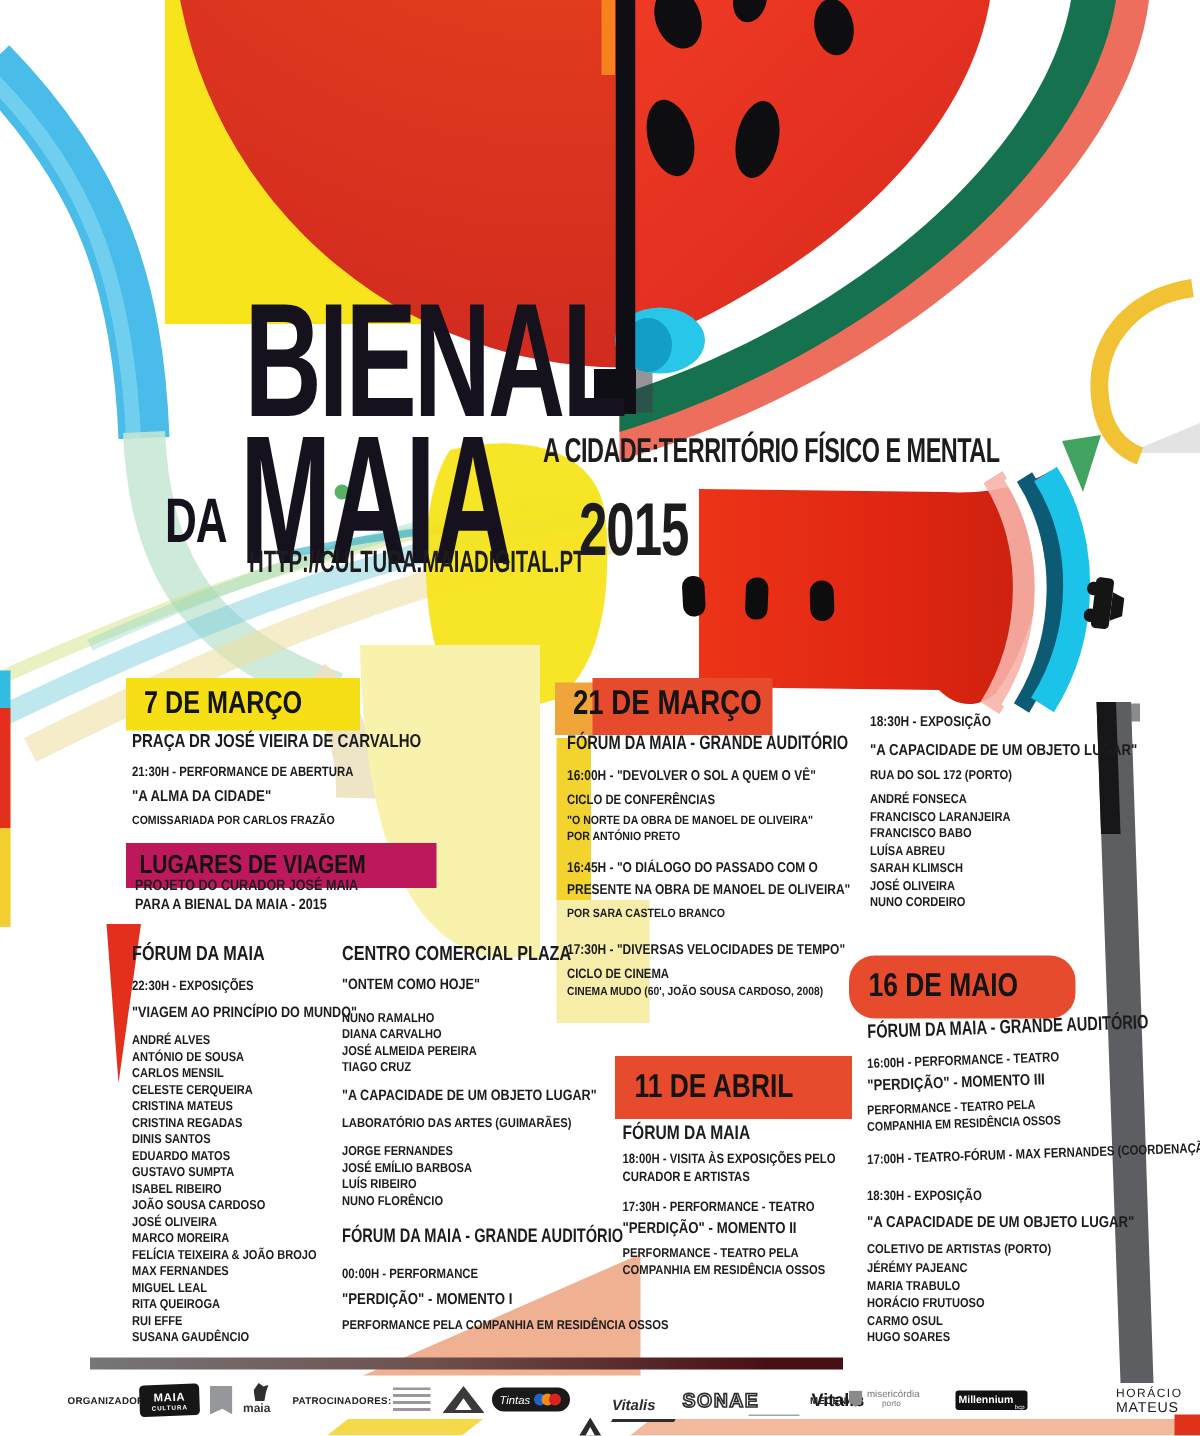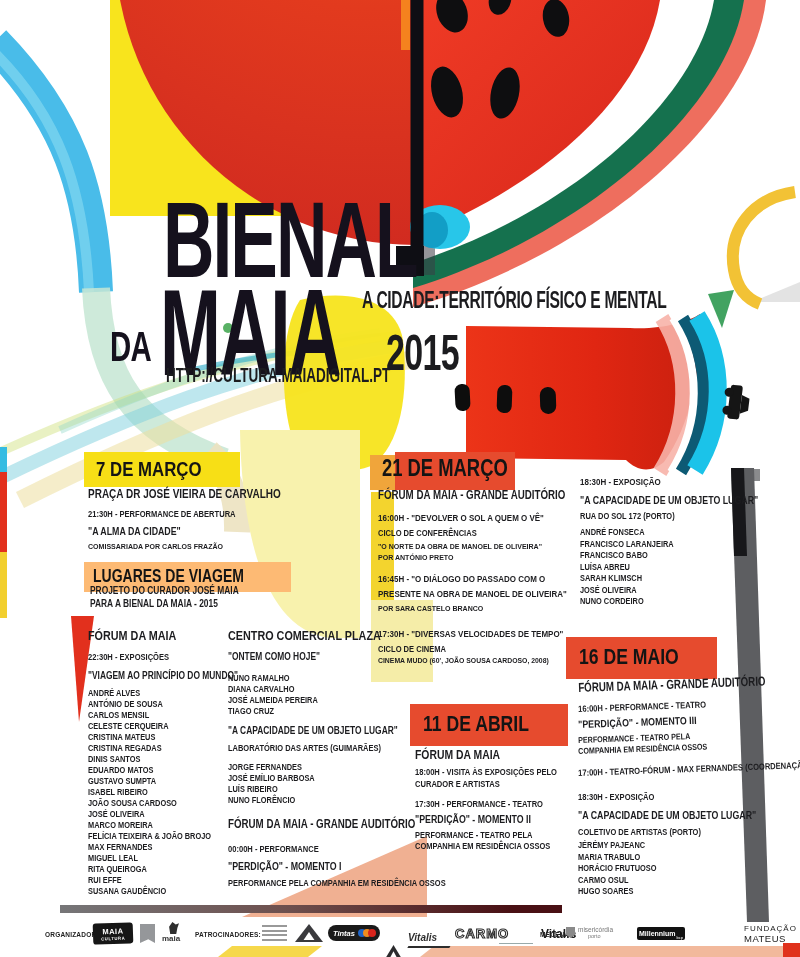--- a/index.html
+++ b/index.html
@@ -167,21 +167,21 @@
 <div class="t sx68" style="left:386px;top:328px;font-size:50px;letter-spacing:-1px;">2015</div>
 <div class="t sx66" style="left:166px;top:365px;font-size:20.5px;">HTTP://CULTURA.MAIADIGITAL.PT</div>
 
 <div class="chip" style="left:84px;top:452px;background:#f7df16;padding:5px 12px 6px;font-size:21px;">
   <span>7 DE MARÇO</span></div>
 <div class="t sx8" style="left:88px;top:488px;font-size:12.5px;">PRAÇA DR JOSÉ VIEIRA DE CARVALHO</div>
 <div class="t sx84" style="left:88px;top:510px;font-size:9px;">21:30H - PERFORMANCE DE ABERTURA</div>
 <div class="t sx84" style="left:88px;top:526px;font-size:10.5px;">"A ALMA DA CIDADE"</div>
 <div class="t sx88" style="left:88px;top:543px;font-size:8px;">COMISSARIADA POR CARLOS FRAZÃO</div>
 
-<div class="chip" style="left:84px;top:562px;background:#fdba74;padding:4px 9px 5px;font-size:17.5px;">
+<div class="chip" style="left:84px;top:562px;background:#be185d;padding:4px 9px 5px;font-size:17.5px;">
   <span>LUGARES DE VIAGEM</span></div>
 <div class="t sx84" style="left:90px;top:586px;font-size:10px;">PROJETO DO CURADOR JOSÉ MAIA</div>
 <div class="t sx84" style="left:90px;top:599px;font-size:10px;">PARA A BIENAL DA MAIA - 2015</div>
 
 <div class="t sx8" style="left:88px;top:629px;font-size:13.5px;">FÓRUM DA MAIA</div>
 <div class="t sx84" style="left:88px;top:653px;font-size:9px;">22:30H - EXPOSIÇÕES</div>
 <div class="t sx84" style="left:88px;top:671px;font-size:10px;">"VIAGEM AO PRINCÍPIO DO MUNDO"</div>
 <div class="names" style="left:88px;top:688px;line-height:11px;">
     <div>ANDRÉ ALVES</div>
     <div>ANTÓNIO DE SOUSA</div>
@@ -255,21 +255,21 @@
 <div class="names" style="left:580px;top:527px;line-height:11.5px;">
     <div>ANDRÉ FONSECA</div>
     <div>FRANCISCO LARANJEIRA</div>
     <div>FRANCISCO BABO</div>
     <div>LUÍSA ABREU</div>
     <div>SARAH KLIMSCH</div>
     <div>JOSÉ OLIVEIRA</div>
     <div>NUNO CORDEIRO</div>
   </div>
 
-<div class="chip" style="left:566px;top:637px;background:#e64b2e;padding:7px 13px 9px;font-size:22px;">
+<div class="chip" style="left:566px;top:637px;background:#e64b2e;padding:7px 13px 9px;font-size:22px;border-radius:17px;">
   <span>16 DE MAIO</span></div>
 <div class="t rot2h" style="left:578px;top:681px;font-size:13px;">FÓRUM DA MAIA - GRANDE AUDITÓRIO</div>
 <div class="t rot2" style="left:578px;top:705px;font-size:9px;">16:00H - PERFORMANCE - TEATRO</div>
 <div class="t rot2" style="left:578px;top:719px;font-size:10.5px;">"PERDIÇÃO" - MOMENTO III</div>
 <div class="t rot2" style="left:578px;top:736px;font-size:8.5px;">PERFORMANCE - TEATRO PELA</div>
 <div class="t rot2" style="left:578px;top:747px;font-size:8.5px;">COMPANHIA EM RESIDÊNCIA OSSOS</div>
 <div class="t rot2" style="left:578px;top:769px;font-size:9px;">17:00H - TEATRO-FÓRUM - MAX FERNANDES (COORDENAÇÃO)</div>
 <div class="t sx84" style="left:578px;top:793px;font-size:9px;">18:30H - EXPOSIÇÃO</div>
 <div class="t sx84" style="left:578px;top:810px;font-size:10.5px;">"A CAPACIDADE DE UM OBJETO LUGAR"</div>
 <div class="t sx88" style="left:578px;top:828px;font-size:8.5px;">COLETIVO DE ARTISTAS (PORTO)</div>
@@ -300,38 +300,38 @@
 <div class="foot lbl" style="left:195px;top:931px;">PATROCINADORES:</div>
 
 <div class="foot stack" style="left:262px;top:925px;width:25px;height:18px;"></div>
 
 <div class="foot tri" style="left:295px;top:924px;width:28px;height:18px;">
     <div class="in"></div>
   </div>
 
 <div class="foot" style="left:328px;top:925px;width:52px;height:16px;background:#1a1a1a;border-radius:8px;
             display:flex;align-items:center;padding:0 5px;box-sizing:border-box;">
-  <span style="color:#fff;font-size:7.5px;font-weight:bold;font-style:italic;">Tintas</span>
+  <span style="color:#fff;font-size:7.5px;font-weight:normal;font-style:italic;">Tintas</span>
   <span style="display:flex;margin-left:3px;">
     <i style="width:8px;height:8px;border-radius:50%;background:#1e64c8;display:block;"></i>
     <i style="width:8px;height:8px;border-radius:50%;background:#f08c1e;display:block;margin-left:-3px;"></i>
     <i style="width:8px;height:8px;border-radius:50%;background:#d8241c;display:block;margin-left:-3px;"></i>
   </span>
 </div>
 
 <div class="foot tri" style="left:385px;top:927px;width:17px;height:14px;background:#2b2b2d;">
     <div class="in"></div>
   </div>
 
 <div class="foot" style="left:408px;top:927px;">
   <span style="font-size:10px;font-weight:bold;font-style:italic;color:#2d2d2d;">Vitalis</span>
   <div style="width:42px;height:1.5px;background:#2d2d2d;transform:skewX(-30deg);margin-top:1px;"></div>
 </div>
 
-<div class="foot sonae" style="left:455px;top:926px;font-size:13px;letter-spacing:1px;">CARMO</div>
+<div class="foot sonae" style="left:455px;top:926px;font-size:13px;letter-spacing:1px;">SONAE</div>
 
 <div class="foot" style="left:497px;top:924px;">
   <span style="font-size:12px;font-weight:bold;color:#1c1c1c;margin-left:44px;">Vitalis</span>
   <div style="width:34px;height:1px;background:#9aa;margin:1px 0 0 2px;"></div>
 </div>
 
 <div class="foot lbl" style="left:540px;top:931px;">MECENAS:</div>
 
 <div class="foot" style="left:566px;top:926px;display:flex;align-items:center;">
   <div style="width:9px;height:11px;background:#8a8a8a;
@@ -342,15 +342,15 @@
   </div>
 </div>
 
 <div class="foot" style="left:637px;top:927px;width:48px;height:13px;background:#111;border-radius:2px;
             display:flex;align-items:center;justify-content:center;">
   <span style="color:#fff;font-size:7px;font-weight:bold;">Millennium</span>
   <span style="color:#fff;font-size:4px;margin-left:1px;align-self:flex-end;">bcp</span>
 </div>
 
 <div class="foot" style="left:744px;top:924px;color:#222;">
-  <div style="font-size:8px;letter-spacing:1px;">FUNDAÇÃO</div>
+  <div style="font-size:8px;letter-spacing:1px;">HORÁCIO</div>
   <div style="font-size:9.5px;letter-spacing:.5px;">MATEUS</div>
 </div>
 
 </body></html>

